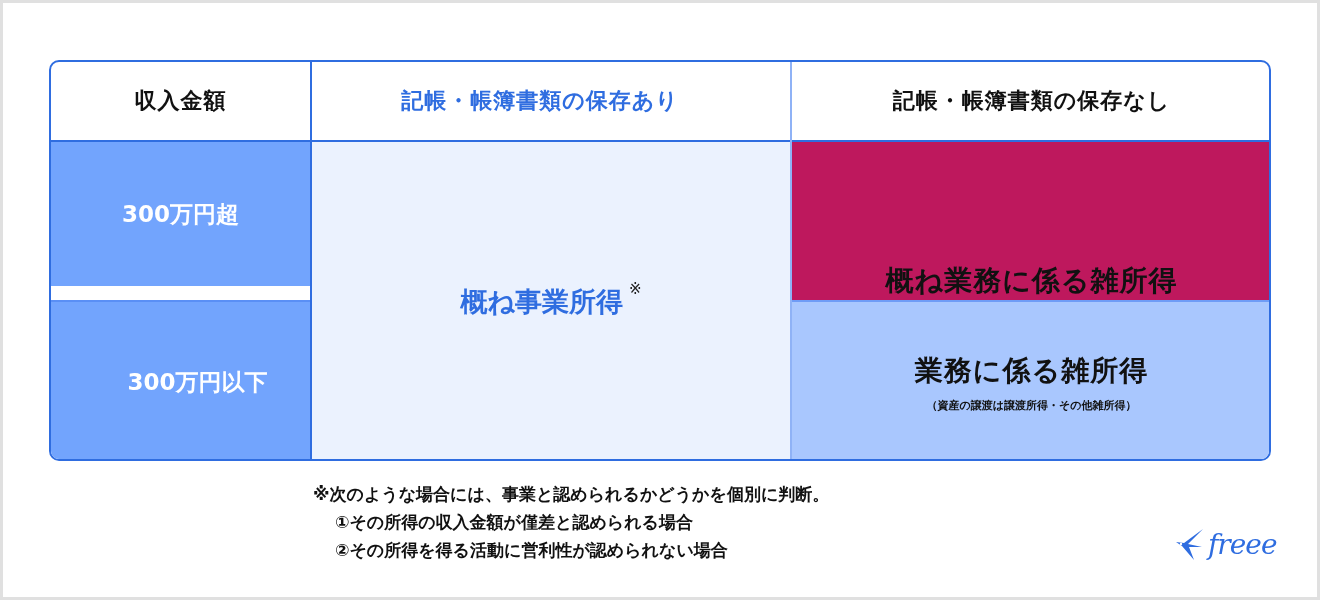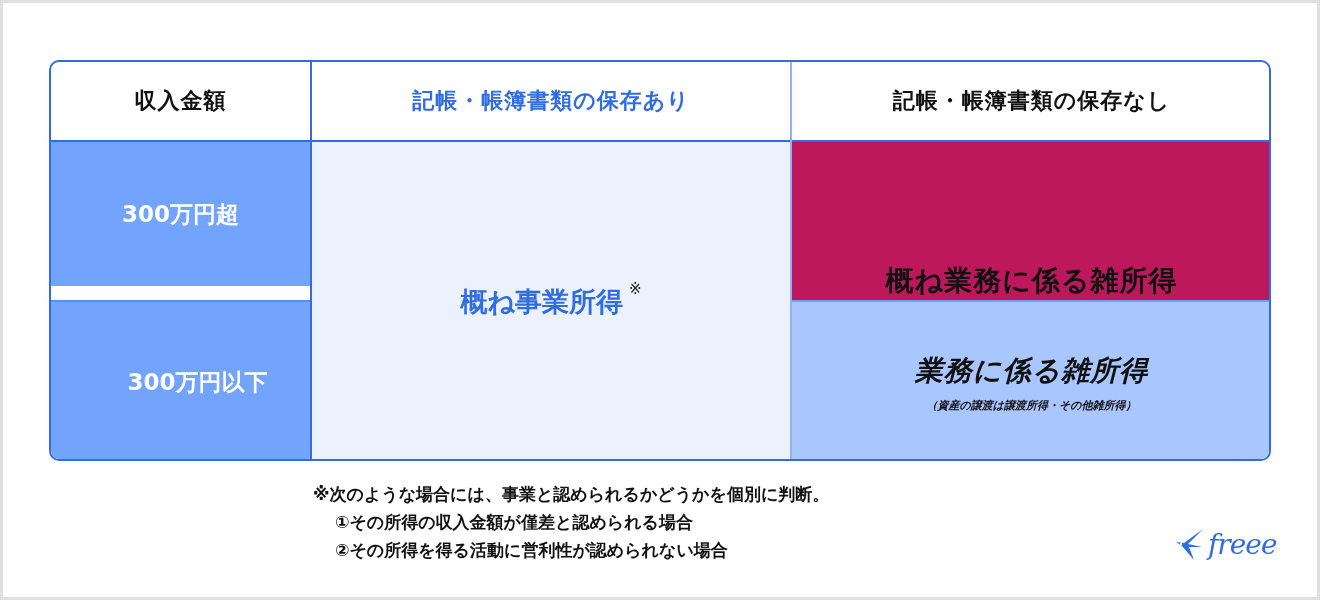--- a/index.html
+++ b/index.html
@@ -24,34 +24,34 @@
     background: #ffffff;
   }
   .cell {
     position: absolute;
     display: flex; flex-direction: column;
     align-items: center; justify-content: center;
     text-align: center;
   }
   
   .h1 { left: 0; top: 0; width: 259px; height: 78px; }
-  .h2 { left: 261px; top: 0; width: 478px; height: 78px; }
+  .h2 { left: 250px; top: 0; width: 478px; height: 78px; }
   .h3 { left: 741px; top: 0; width: 479px; height: 78px; }
   .head-text { font-size: 22px; font-weight: bold; color: #111111; letter-spacing: 1px; }
   .head-text.blue { color: #2f6de0; }
 
   
   .r1c1 { left: 0; top: 80px; width: 259px; height: 144px; background: #72a4fd; }
   .r2c1 { left: 0; top: 240px; width: 293px; height: 160px; background: #72a4fd; }
   .amount { font-size: 23px; font-weight: bold; color: #ffffff; }
   .mid { left: 261px; top: 80px; width: 478px; height: 320px; background: #ebf2fe; }
   .mid-text { font-size: 27px; font-weight: bold; color: #2f6de0; display: flex; align-items: flex-start; }
   .mid-text .mark { font-size: 15px; color: #222; font-weight: normal; margin-left: 6px; margin-top: -4px; }
   .r1c3 { left: 741px; top: 80px; width: 479px; height: 158px; background: #be185d; justify-content: flex-end; }
-  .r2c3 { left: 741px; top: 240px; width: 479px; height: 160px; background: #a9c7fe; font-style: italic; }
+  .r2c3 { left: 741px; top: 240px; width: 479px; height: 160px; background: #a9c7fe; }
   .res-text { font-size: 28px; font-weight: bold; color: #111111; letter-spacing: 1px; }
   .res-sub { font-size: 11px; font-weight: bold; color: #111111; margin-top: 8px; }
 
   
   .line { position: absolute; }
   .hline-head { left: 0; top: 78px; width: 100%; height: 2px; background: #2f6de0; }
   .vline-1 { left: 259px; top: 0; width: 2px; height: 100%; background: #2f6de0; }
   .vline-2 { left: 739px; top: 0; width: 2px; height: 100%; background: #8fb2f6; }
   .hline-row-left { left: 0; top: 238px; width: 259px; height: 2px; background: #5a8ff5; }
   .hline-row-right { left: 741px; top: 238px; width: 479px; height: 2px; background: #6f9cf6; }

